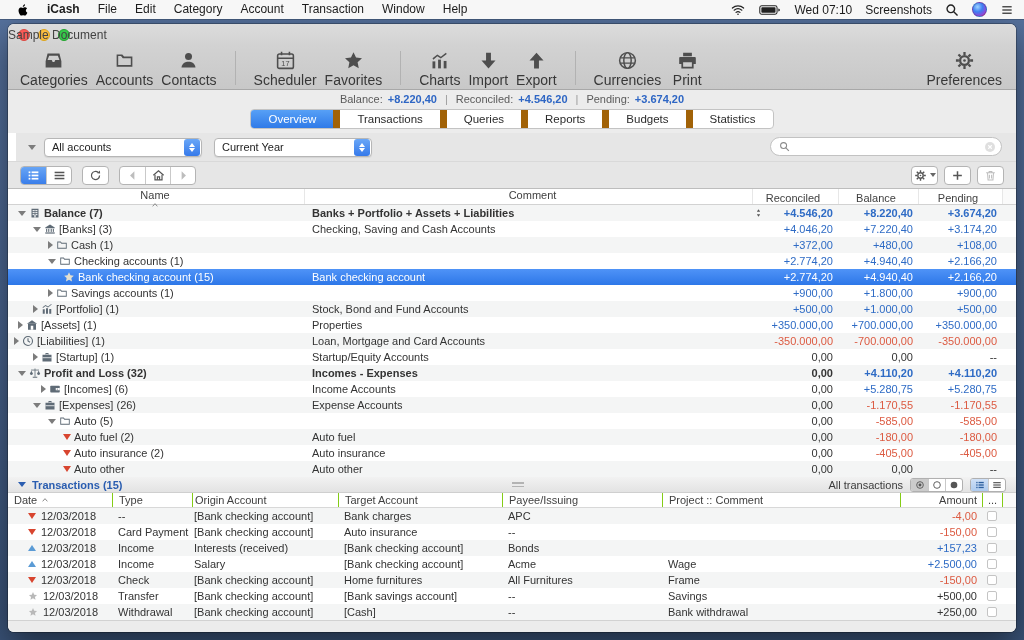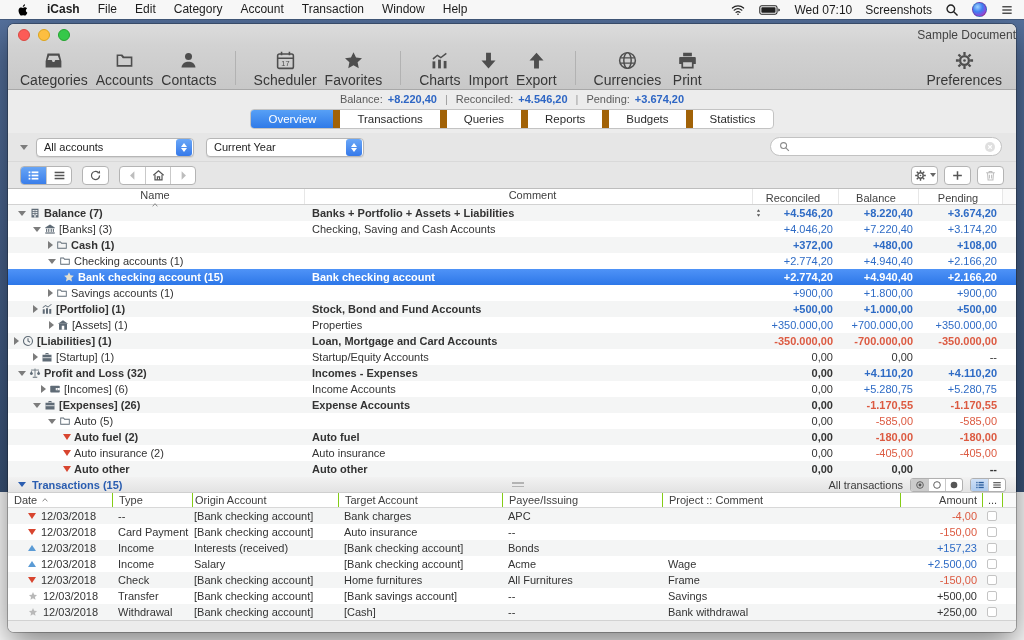--- a/index.html
+++ b/index.html
@@ -1,18 +1,18 @@
 <!DOCTYPE html>
 <html><head>
 <meta charset="utf-8">
 <style>
   * { margin:0; padding:0; box-sizing:border-box; }
   html,body { width:1024px; height:640px; overflow:hidden; }
   body { font-family:"Liberation Sans","DejaVu Sans",sans-serif; font-size:11px; color:#333; }
-  .desktop { position:relative; width:1024px; height:492px;
+  .desktop { position:relative; width:1024px; height:640px;
              background:linear-gradient(180deg,#57739f 0%,#4a6590 45%,#3a5378 100%); }
 
   
   .menubar { position:absolute; top:0; left:0; right:0; height:19px; background:#f7f7f7;
              display:flex; align-items:center; padding:0 10px; font-size:12px; color:#1c1c1c;
              box-shadow:0 1px 0 rgba(0,0,0,.18); z-index:50; }
   .menubar .apple { width:14px; height:14px; display:inline-flex; margin:0 8px 0 6px; color:#000; }
   .menu-item { padding:0 9px; line-height:19px; }
   .menu-item.appname { font-weight:bold; }
   .menu-status { margin-left:auto; display:flex; align-items:center; gap:13px; }
@@ -30,21 +30,21 @@
             box-shadow:0 12px 34px rgba(0,0,0,.5), 0 0 0 1px rgba(0,0,0,.25);
             display:flex; flex-direction:column; }
 
   .titlebar { height:22px; background:linear-gradient(#dcdcdc,#d2d2d2); position:relative;
               display:flex; align-items:center; flex:0 0 auto; }
   .traffic { display:flex; gap:8px; margin-left:10px; }
   .tl { width:12px; height:12px; border-radius:50%; }
   .tl.red { background:#fc5b57; border:1px solid #d94942; }
   .tl.yellow { background:#fdbe41; border:1px solid #dba41c; }
   .tl.green { background:#35c84a; border:1px solid #24a32f; }
-  .wtitle { position:absolute; left:0; right:0; text-align:right; font-size:12px; color:#434343; }
+  .wtitle { position:absolute; left:0; right:0; text-align:left; font-size:12px; color:#434343; }
 
   .toolbar { height:44px; background:linear-gradient(#d2d2d2,#c8c8c8); border-bottom:1px solid #a8a8a8;
              display:flex; align-items:flex-start; padding:2px 10px 0 8px; position:relative; flex:0 0 auto; }
   .tb-groups { display:flex; align-items:flex-start; }
   .tb-group { display:flex; }
   .tb-divider { width:1px; height:34px; background:#b2b2b2; margin:3px 14px 0 14px; }
   .tb-btn { display:flex; flex-direction:column; align-items:center; width:auto; min-width:44px;
             padding:2px 4px 0 4px; color:#3e3e3e; }
   .tb-ico { width:21px; height:21px; color:#4e4e4e; display:inline-flex; }
   .tb-label { font-size:14px; margin-top:1px; color:#383838; white-space:nowrap; }
@@ -56,21 +56,21 @@
   .sum-sep { color:#9a9a9a; margin:0 3px; }
 
   .tabrow { height:25px; background:#ececec; display:flex; justify-content:center; flex:0 0 auto; }
   .tabs { display:flex; height:20px; margin-top:1px; border:1px solid #c3c3c3; border-radius:4px;
           overflow:hidden; background:#fff; }
   .tab { padding:0 17px; line-height:19px; font-size:11.5px; color:#2b2b2b; border-left:7px solid #a16207; }
   .tab:first-child { border-left:none; }
   .tab.active { background:linear-gradient(#57a0f6,#2f7ae8); color:#fff; border-left:none;text-align:right; }
 
   .filterrow { height:28px; background:#e6e6e6; display:flex; align-items:center; padding:0 12px;
-               flex:0 0 auto; position:relative; }
+               flex:0 0 auto; position:relative;margin-left:8px; }
   .filterrow .disc-left { margin-right:8px; }
   .popup { width:158px; height:19px; background:#fff; border:1px solid #b6b6b6; border-radius:4px;
            display:flex; align-items:center; margin-right:12px; box-shadow:0 1px 1px rgba(0,0,0,.08); }
   .popup .ptxt { flex:1; padding-left:7px; font-size:11px; color:#222; }
   .stepper { width:16px; height:17px; margin-right:1px; border-radius:3px;
              background:linear-gradient(#6aa7f7,#3579ea); display:flex; flex-direction:column;
              align-items:center; justify-content:center; gap:1px; }
   .stp-up { width:0; height:0; border-left:3.5px solid transparent; border-right:3.5px solid transparent;
             border-bottom:4px solid #fff; }
   .stp-dn { width:0; height:0; border-left:3.5px solid transparent; border-right:3.5px solid transparent;
@@ -109,21 +109,21 @@
   .ahead .c-name { justify-content:space-between; padding-right:8px; }
   .c-comment { flex:1; padding-left:8px; }
   .c-rec { width:86px; }
   .c-bal { width:80px; }
   .c-pen { width:84px; }
   .num { display:flex; align-items:center; justify-content:flex-end; padding-right:5px; }
   .ahead .num { color:#3f3f3f; }
   .strip { width:14px; background:#fafafa; border-left:1px solid #e2e2e2; flex:0 0 auto; }
 
   .arow { height:16px; display:flex; align-items:center; background:#fff; }
-  .arow.alt { background:#f4f5f5;font-weight:bold; }
+  .arow.alt { background:#f4f5f5; }
   .arow.bold { font-weight:bold; }
   .arow .c-name { display:flex; align-items:center; gap:3px; }
   .arow .c-comment { white-space:nowrap; overflow:hidden; }
   .tri-down { width:0; height:0; border-left:4px solid transparent; border-right:4px solid transparent;
               border-top:5px solid #7c7c7c; display:inline-block; flex:0 0 auto; }
   .tri-right { width:0; height:0; border-top:4px solid transparent; border-bottom:4px solid transparent;
                border-left:5px solid #7c7c7c; display:inline-block; flex:0 0 auto; }
   .marker-down { width:0; height:0; border-left:4.5px solid transparent; border-right:4.5px solid transparent;
                  border-top:6px solid #d8452f; display:inline-block; flex:0 0 auto; }
   .marker-up { width:0; height:0; border-left:4.5px solid transparent; border-right:4.5px solid transparent;
@@ -693,21 +693,21 @@
             </div>
             <div class="c-bal num">
               <span class="v-pos">+1.000,00</span>
             </div>
             <div class="c-pen num">
               <span class="v-pos">+500,00</span>
             </div>
             <div class="strip"></div>
           </div>
           <div class="arow">
-            <div class="c-name" style="padding-left: 41px;">
+            <div class="c-name" style="padding-left: 10px;">
               <span class="tri-right"></span>
               <span class="tree-ico">
                 <svg viewBox="0 0 24 24" width="100%" height="100%" fill="currentColor">
                   <path d="M1.8 9.5L12 2.5l10.2 7z"></path>
                   <rect x="4" y="9.5" width="16" height="12"></rect>
                   <rect x="9.5" y="13.5" width="5" height="8" fill="#fff"></rect>
                 </svg>
               </span>
               <span class="nm">[Assets] (1)</span>
             </div>

